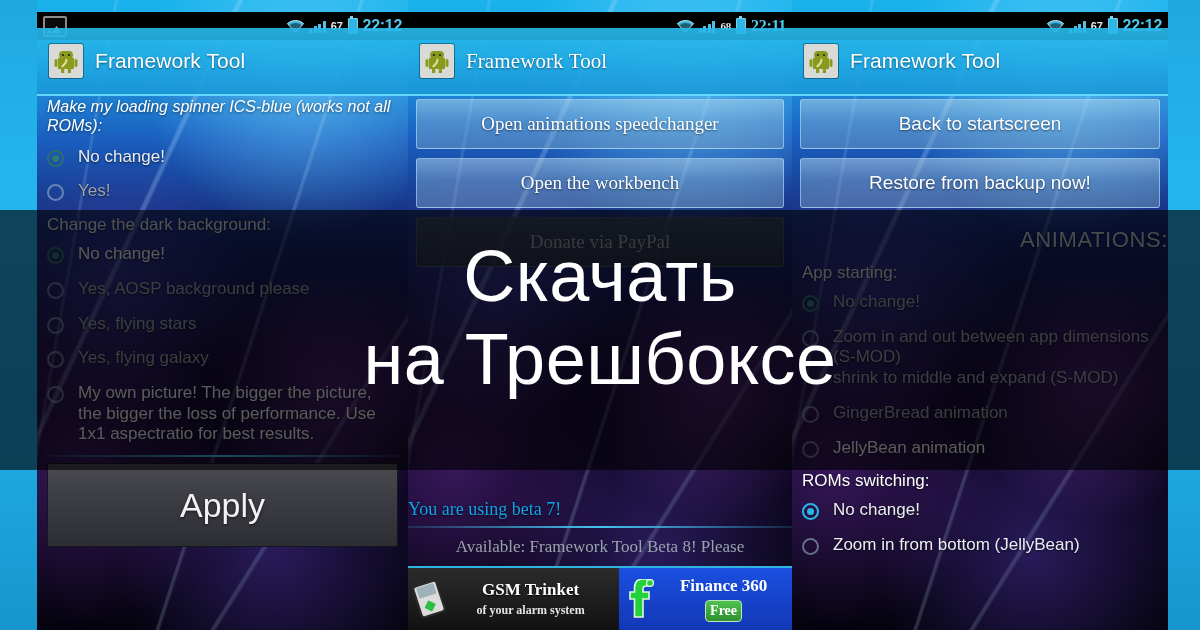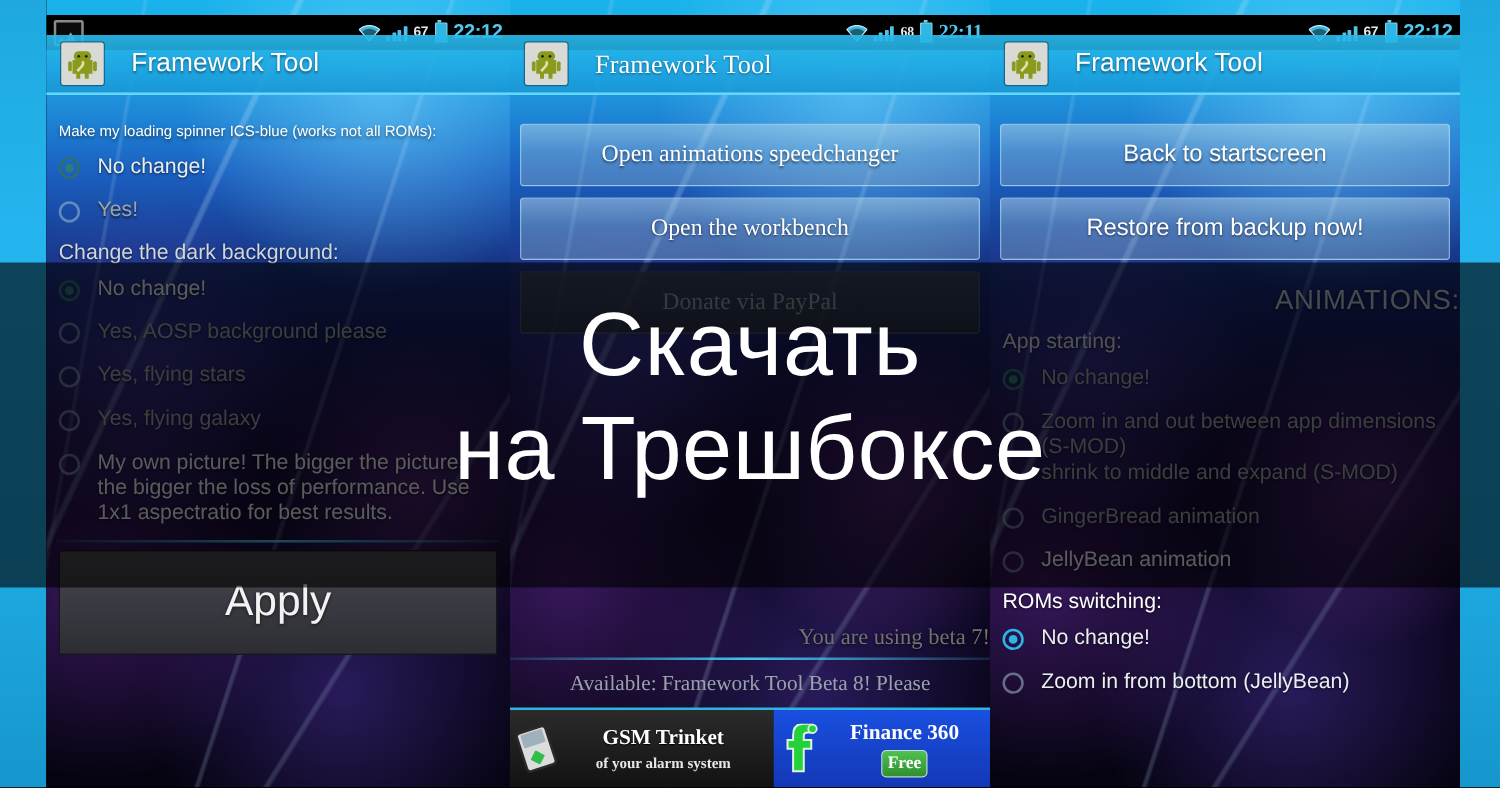--- a/index.html
+++ b/index.html
@@ -56,21 +56,21 @@
   .sig i:nth-child(1){height:4px}
   .sig i:nth-child(2){height:6.5px}
   .sig i:nth-child(3){height:9px}
   .sig i:nth-child(4){height:12px}
   .batt-num{color:#e8e8e8;font-size:11px;font-weight:bold;letter-spacing:-.2px;}
   .batt{width:8px;height:14px;border:1.5px solid #7ad0ee;border-radius:1px;position:relative;background:#30b6e2;}
   .batt::before{content:"";position:absolute;top:-3px;left:1.5px;width:3px;height:2px;background:#7ad0ee;}
   .clock{color:#4fc9ee;font-size:16px;font-weight:bold;letter-spacing:-.3px;}
 
   
-  .titlebar{position:absolute;left:0;right:0;top:28px;height:48px;display:flex;align-items:center;gap:22px;padding:0 12px;box-sizing:border-box;
+  .titlebar{position:absolute;left:0;right:0;top:28px;height:68px;display:flex;align-items:center;gap:12px;padding:0 12px;box-sizing:border-box;
     background:linear-gradient(180deg,rgba(41,185,235,.92) 0%,rgba(30,168,226,.86) 55%,rgba(26,150,214,.9) 100%);
     border-bottom:2px solid rgba(120,225,255,.75);}
   .appicon{width:34px;height:34px;background:#d9dad5;border-radius:2px;display:flex;align-items:center;justify-content:center;flex:0 0 auto;box-shadow:0 0 0 1px rgba(0,0,0,.35);}
   .apptitle{color:#fff;font-size:21px;letter-spacing:.1px;text-shadow:0 1px 2px rgba(0,0,0,.45);white-space:nowrap;}
 
   
   .btn{margin:9px 8px;height:50px;border-radius:3px;display:flex;align-items:center;justify-content:center;
     color:#fff;font-size:19px;text-shadow:0 1px 2px rgba(0,0,0,.55);
     background:linear-gradient(180deg,rgba(176,212,232,.55) 0%,rgba(140,185,215,.42) 45%,rgba(120,160,195,.48) 100%);
     border:1px solid rgba(190,230,255,.55);box-sizing:border-box;position:relative;}
@@ -82,30 +82,30 @@
   .row{display:flex;align-items:flex-start;gap:14px;padding:7px 10px;}
   .radio{flex:0 0 auto;width:17px;height:17px;border-radius:50%;border:2px solid rgba(160,190,205,.55);margin-top:3px;position:relative;box-sizing:border-box;}
   .radio.on{border-color:#2ab6e8;}
   .radio.on::after{content:"";position:absolute;inset:3px;border-radius:50%;background:#2ab6e8;}
   .radio.on.faded{border-color:#2d6f70;}
   .radio.on.faded::after{background:#2d7d72;}
   .rlabel{color:#e9eef2;font-size:17px;line-height:1.22;text-shadow:0 1px 2px rgba(0,0,0,.65);}
   .rlabel.muted{color:#9aa3ab;}
 
   
-  .p1 .headline{color:#fff;font-size:12px;line-height:1.18;padding:10px 10px 4px;text-shadow:0 1px 3px rgba(0,0,0,.5);font-weight:500;}
+  .p1 .headline{color:#fff;font-size:16px;line-height:1.18;padding:10px 10px 4px;text-shadow:0 1px 3px rgba(0,0,0,.5);font-weight:500;font-style:italic;}
   .p1 .longtxt{color:#e9eef2;font-size:17px;line-height:1.2;text-shadow:0 1px 2px rgba(0,0,0,.7);}
   .divline{height:2px;margin:4px 8px 0;background:linear-gradient(90deg,rgba(60,190,235,.1),rgba(70,205,250,.95),rgba(60,190,235,.1));}
   .applybtn{margin:6px 10px;height:82px;border-radius:2px;display:flex;align-items:center;justify-content:center;
     background:linear-gradient(180deg,#4a4a50 0%,#3a3a42 50%,#2d2d34 100%);
     border:1px solid #16161a;color:#f2f2f2;font-size:34px;text-shadow:0 1px 3px rgba(0,0,0,.6);}
 
   
   .beta{position:absolute;left:0;right:0;bottom:0;}
-  .beta-line{text-align:right;color:#737373;font-size:18px;padding:6px 0;text-shadow:0 1px 2px rgba(0,0,0,.75);}
+  .beta-line{text-align:left;color:#0ea5e9;font-size:18px;padding:6px 0;text-shadow:0 1px 2px rgba(0,0,0,.75);}
   .beta-sep{height:2px;background:linear-gradient(90deg,rgba(60,190,235,.15),rgba(70,205,250,.95),rgba(60,190,235,.15));}
   .beta-avail{text-align:center;color:#9aa3ab;font-size:17px;padding:9px 0;white-space:nowrap;overflow:hidden;}
   .adbar{display:flex;height:62px;border-top:2px solid #2fb4e2;}
   .ad-a{flex:0 0 55%;background:linear-gradient(180deg,#2b2b2b 0%,#121212 100%);display:flex;align-items:center;gap:8px;padding:0 8px;box-sizing:border-box;}
   .ad-phone{width:26px;height:34px;flex:0 0 auto;position:relative;transform:rotate(-18deg);}
   .ad-phone .body{position:absolute;inset:0;background:#dcdcdc;border:2px solid #2a2a2a;border-radius:4px;}
   .ad-phone .scr{position:absolute;left:4px;top:3px;right:4px;height:11px;background:#9fb2bb;border-radius:1px;}
   .ad-phone .grn{position:absolute;left:6px;bottom:4px;width:12px;height:12px;background:#2fbd4a;clip-path:polygon(50% 0,100% 50%,50% 100%,0 50%);}
   .ad-a-txt{flex:1;text-align:center;}
   .ad-t1{color:#fff;font-size:17px;font-weight:bold;text-shadow:0 1px 1px #000;}

